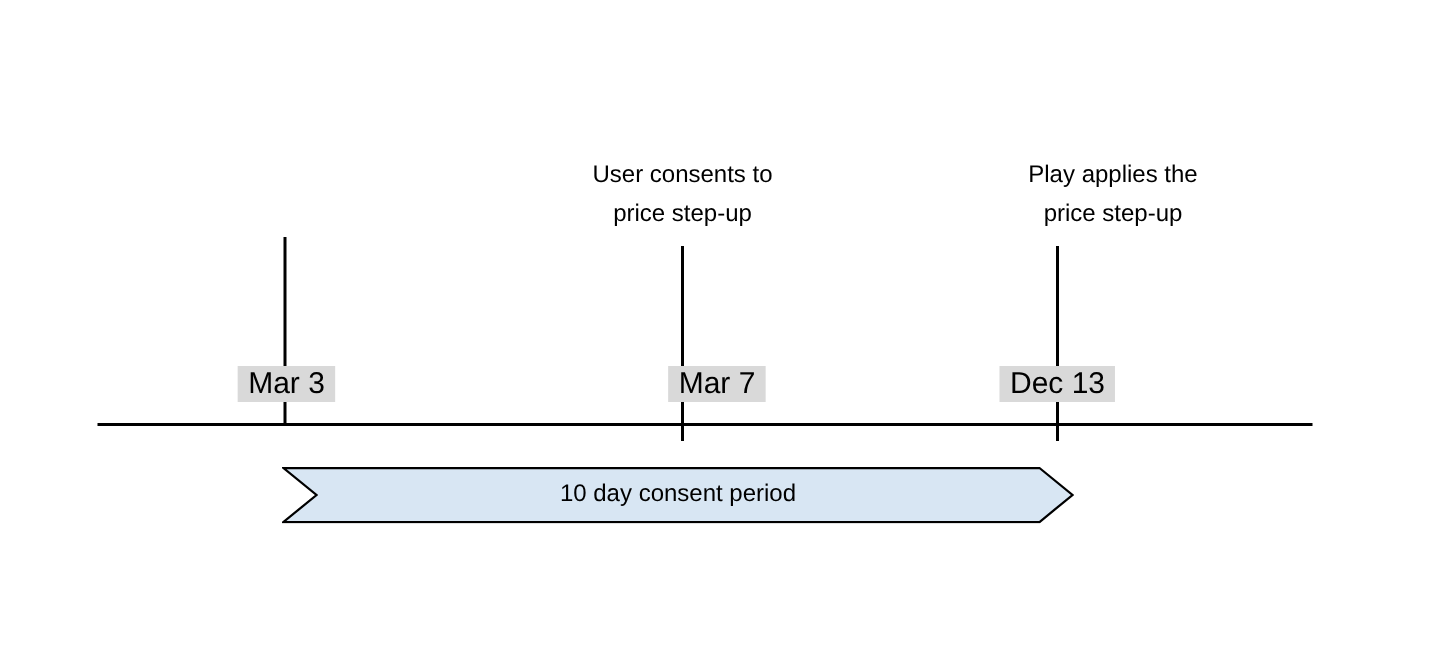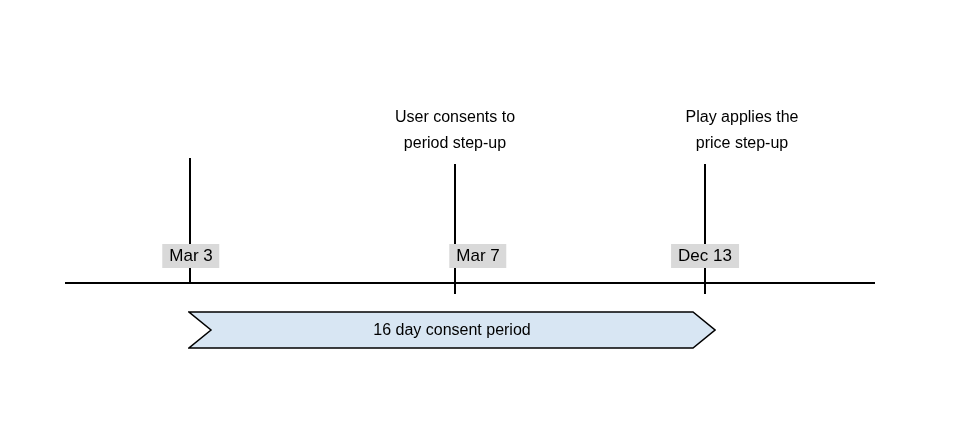--- a/index.html
+++ b/index.html
@@ -41,21 +41,21 @@
     white-space: pre-line;
   }
   .label-1 { left: 190px; top: 116px; }
   .label-2 { left: 455px; top: 104px; }
   .label-3 { left: 742px; top: 104px; }
   .date-badge {
     position: absolute;
     transform: translateX(-50%);
     top: 244px;
     background: #d9d9d9;
-    font-size: 17px;
+    font-size: 20px;
     line-height: 16px;
     padding: 4px 7px;
     white-space: nowrap;
   }
   .date-1 { left: 191px; }
   .date-2 { left: 455px; margin-left: 23px; }
   .date-3 { left: 705px; }
   .banner {
     position: absolute;
     left: 188px;
@@ -86,28 +86,28 @@
 
 <div class="canvas">
 
   <div class="timeline-line"></div>
 
   <div class="event-tick tick-1"></div>
   <div class="date-badge date-1">Mar 3</div>
 
   <div class="event-tick tick-2"></div>
   <div class="event-label label-2">User consents to
-period step-up</div>
+price step-up</div>
   <div class="date-badge date-2">Mar 7</div>
 
   <div class="event-tick tick-3"></div>
   <div class="event-label label-3">Play applies the
 price step-up</div>
   <div class="date-badge date-3">Dec 13</div>
 
   <div class="banner">
     <svg width="528" height="38" viewBox="0 0 528 38">
       <polygon points="1,1 505,1 527,19 505,37 1,37 23,19" stroke="#000000" stroke-width="1.5" stroke-linejoin="miter" fill="#d8e6f3"></polygon>
     </svg>
-    <div class="banner-label">16 day consent period</div>
+    <div class="banner-label">10 day consent period</div>
   </div>
 
 </div>
 
 </body></html>

